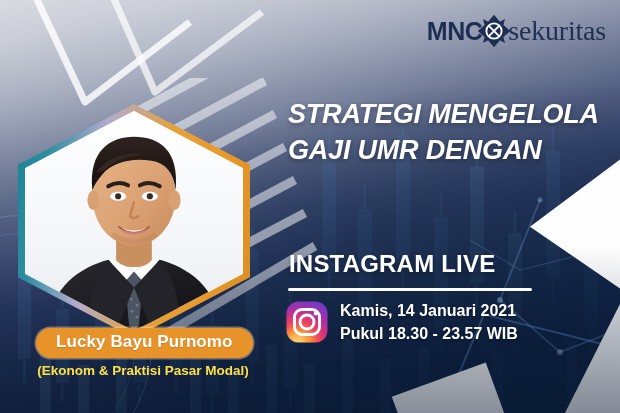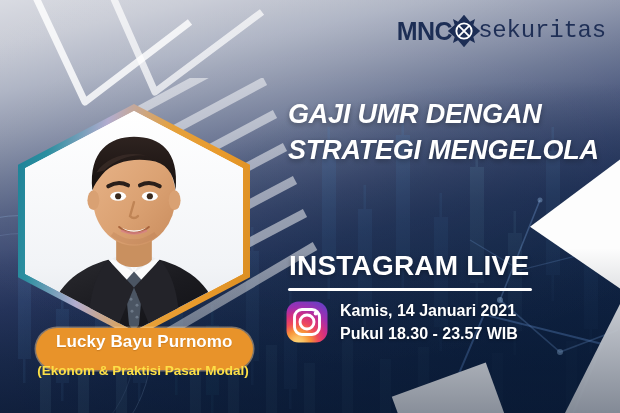--- a/index.html
+++ b/index.html
@@ -146,25 +146,25 @@
     font-size: 25px;
     font-weight: bold;
     letter-spacing: -0.5px;
     color: #1d2e55;
     line-height: 1;
     font-family: "Liberation Sans", sans-serif;
   }
   .logo-mark { width: 34px; height: 34px; margin: 0 -5px 0 -7px; }
   .logo-mark svg { width:100%; height:100%; display:block; }
   .logo-sek {
-    font-size: 24px;
+    font-size: 28px;
     color: #1f2f56;
     line-height: 1;
     letter-spacing: -0.2px;
-    font-family: Liberation Mono, monospace;
+    font-family: Liberation Serif, serif;
   }
 
   
   .hex-wrap {
     position: absolute;
     left: 18px;
     top: 104px;
     width: 232px;
     height: 234px;
   }
@@ -182,21 +182,21 @@
     overflow: hidden;
   }
   .portrait { position:absolute; inset:0; }
   .portrait svg { width:100%; height:100%; display:block; }
 
   
   .name-badge {
     position: absolute;
     left: 36px;
     top: 328px;
-    padding: 4px 20px 18px;
+    padding: 4px 20px 6px;
     background: #e8932a;
     border-radius: 30px;
     box-shadow: 0 0 0 1.5px rgba(255,210,150,0.45);
   }
   .name-badge span {
     display: block;
     font-size: 17px;
     font-weight: bold;
     color: #ffffff;
     letter-spacing: 0.1px;
@@ -229,21 +229,21 @@
     color: #ffffff;
     line-height: 1.32;
     letter-spacing: -0.2px;
     text-shadow: 0 2px 5px rgba(0,0,0,0.32);
   }
 
   .ig-live {
     position: absolute;
     left: 289px;
     top: 250px;
-    font-size: 28px;
+    font-size: 24px;
     font-weight: bold;
     color: #ffffff;
     letter-spacing: 0.2px;
     text-shadow: 0 2px 4px rgba(0,0,0,0.3);
   }
   .divider {
     position: absolute;
     left: 288px;
     top: 288px;
     width: 244px;
@@ -475,22 +475,22 @@
       </div>
     </div>
   </div>
 
   <div class="name-badge">
     <span>Lucky Bayu Purnomo</span>
   </div>
   <div class="name-sub">(Ekonom &amp; Praktisi Pasar Modal)</div>
 
   <div class="title">
+    <div>STRATEGI MENGELOLA</div>
     <div>GAJI UMR DENGAN</div>
-    <div>STRATEGI MENGELOLA</div>
   </div>
 
   <div class="ig-live">INSTAGRAM LIVE</div>
   <div class="divider"></div>
 
   <div class="schedule">
     <span class="ig-icon">
       <svg viewBox="0 0 44 44">
         <defs>
           <radialGradient id="iggrad" cx="28%" cy="102%" r="118%">

